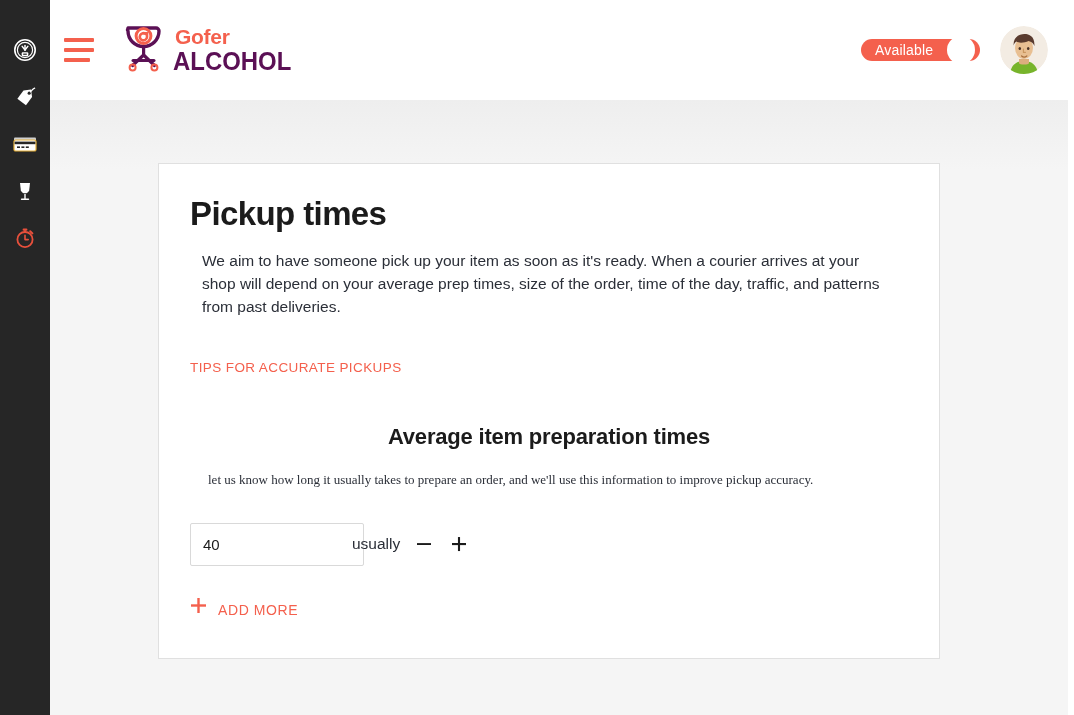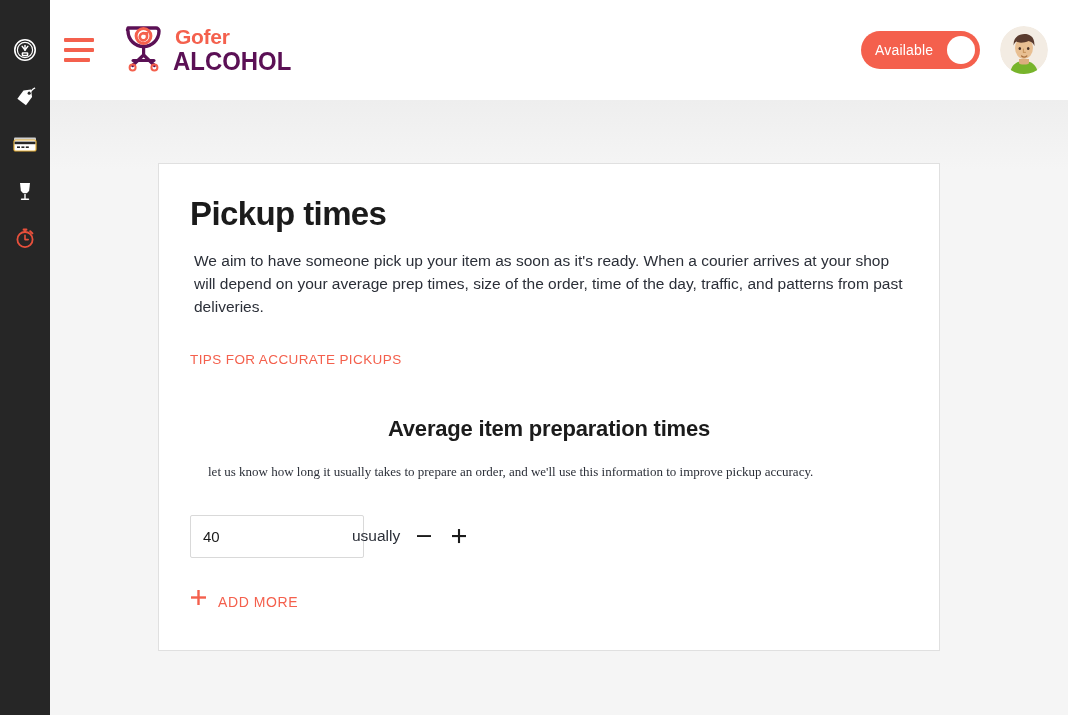--- a/index.html
+++ b/index.html
@@ -109,21 +109,21 @@
   }
 
   .header-right {
     margin-left: auto;
     display: flex;
     align-items: center;
     gap: 20px;
   }
   .toggle-pill {
     width: 119px;
-    height: 38px;
+    height: 22px;
     border-radius: 19px;
     background: #f4604d;
     display: flex;
     align-items: center;
     justify-content: space-between;
     padding: 0 5px 0 14px;
     box-sizing: border-box;
     cursor: pointer;
   }
   .toggle-label {
@@ -178,21 +178,21 @@
     font-weight: bold;
     color: #1b1b1b;
     letter-spacing: -0.6px;
     margin: 0 0 16px 0;
     line-height: 1.15;
   }
   .body-text {
     font-size: 15.5px;
     color: #2b2f38;
     line-height: 23px;
-    margin: 4px;
+    margin: 12px;
     max-width: 724px;
   }
   .tips-link {
     display: inline-block;
     margin-top: 30px;
     font-size: 13.5px;
     font-weight: normal;
     color: #f4604d;
     letter-spacing: 0.4px;
     text-decoration: none;

